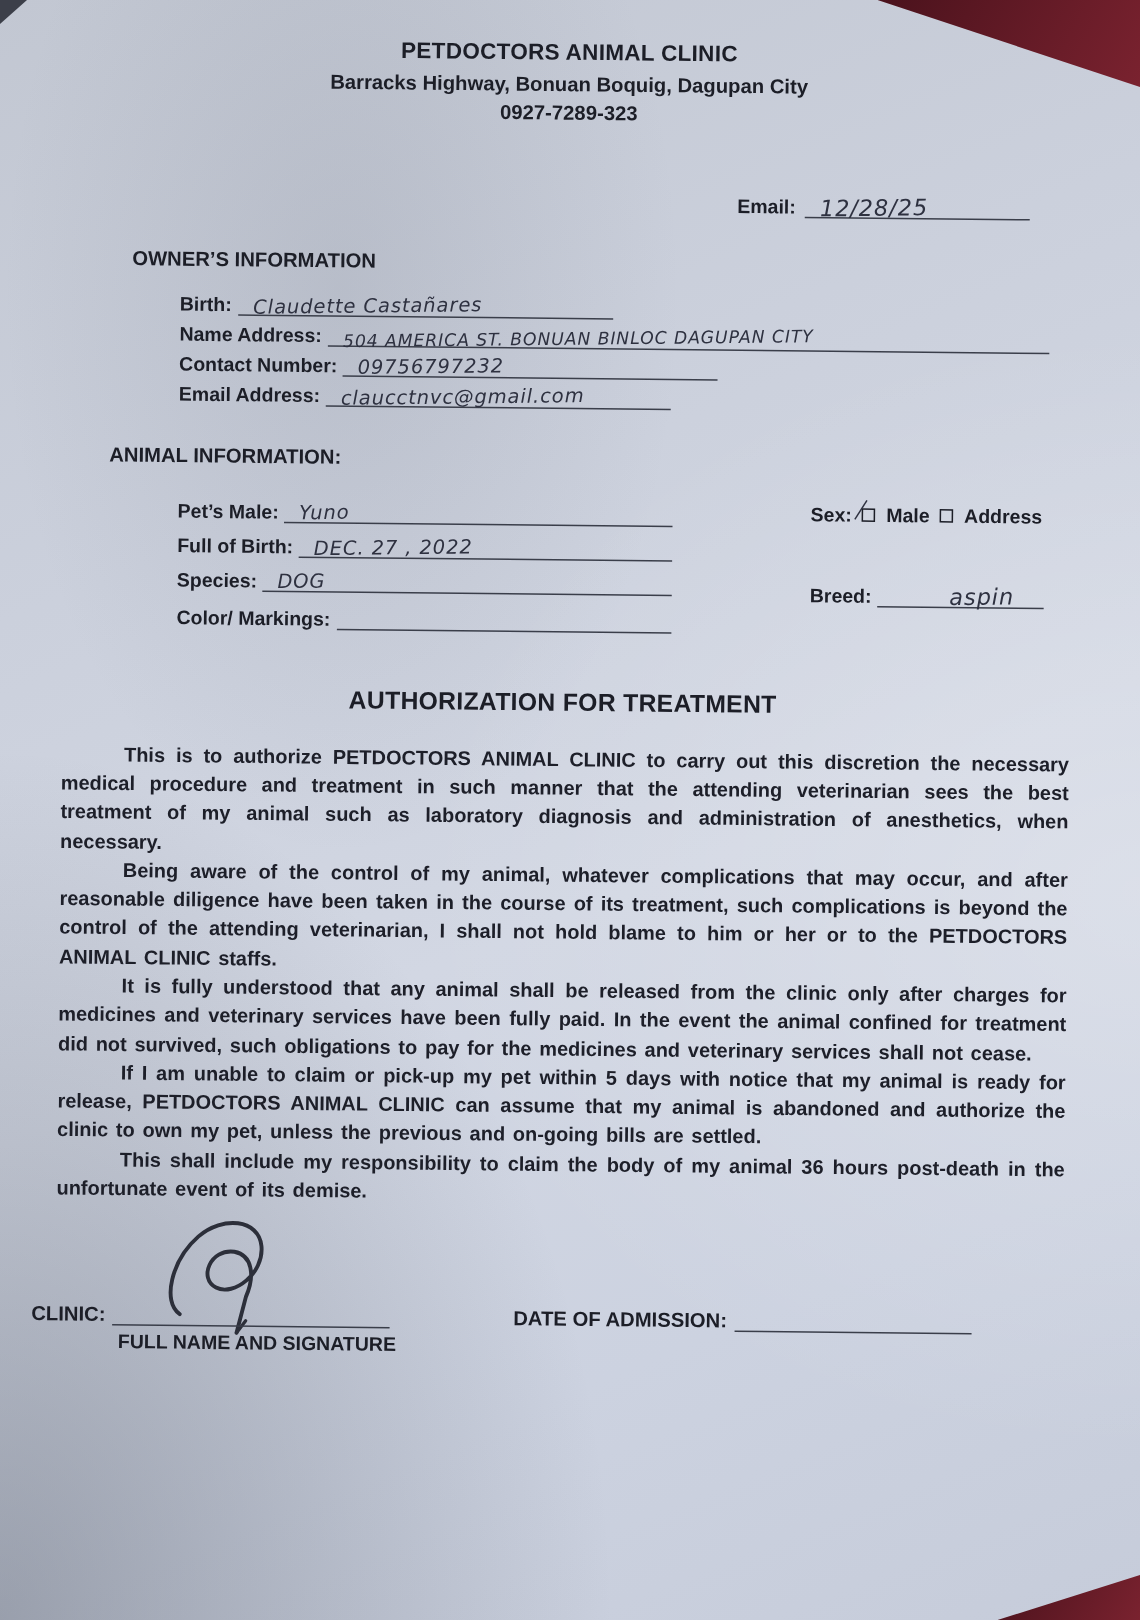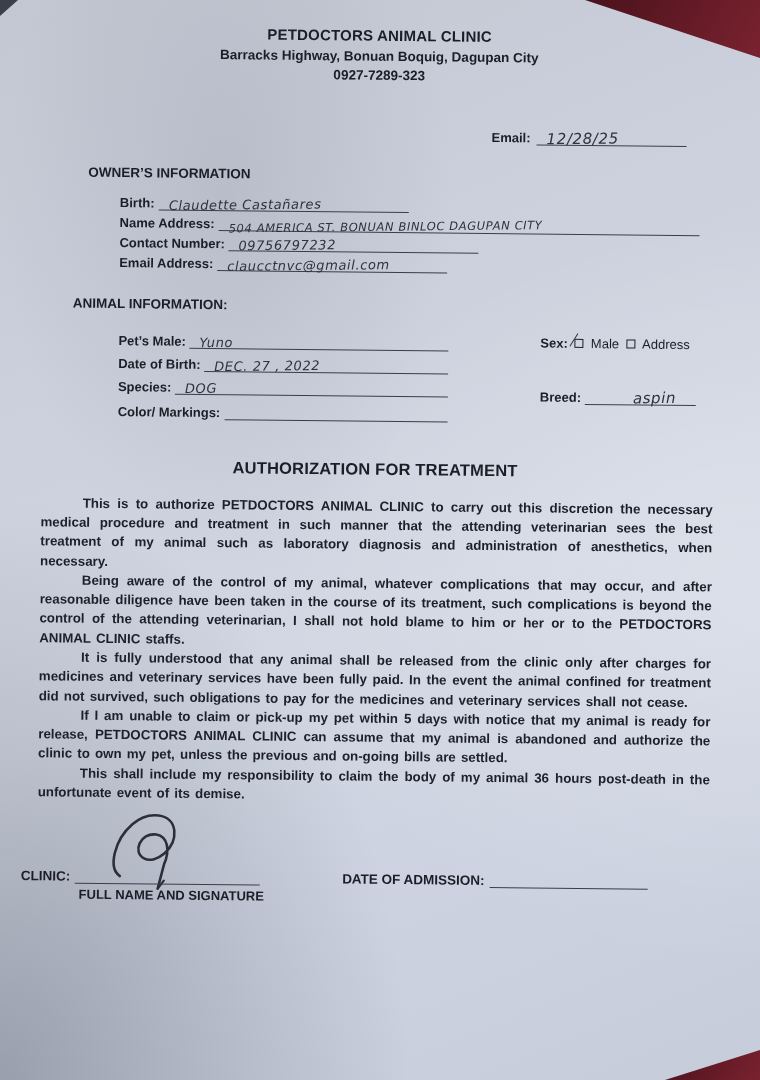--- a/index.html
+++ b/index.html
@@ -74,21 +74,21 @@
   .a-row { display: flex; align-items: flex-end; gap: 4px; margin-bottom: 4px; height: 19px; }
   .a-row .line { flex: 1; }
   .sex-row { display: flex; align-items: center; gap: 7px; height: 19px; margin-bottom: 4px; }
   .checkbox {
     width: 9px; height: 9px; border: 1.4px solid #1c1e27; display: inline-block; position: relative;
   }
   .checkbox.checked::after {
     content: ""; position: absolute; left: -3px; top: -4px; width: 13px; height: 15px;
     border-left: 1.6px solid #2e3140; transform: rotate(32deg);
   }
-  .opt-label { font-weight: normal; font-size: 13px; }
+  .opt-label { font-weight: bold; font-size: 13px; }
   .breed-row { display: flex; align-items: flex-end; gap: 4px; height: 19px; }
 
   .auth-title { text-align: center; font-weight: bold; font-size: 16.5px; margin: 34px 0 18px 0; letter-spacing: 0.2px; }
   .paras { margin: 0 42px 0 46px; }
   .paras p {
     font-size: 13.3px; font-weight: 600; line-height: 1.45;
     text-align: justify; text-indent: 42px; word-spacing: 1.5px;
     color: #1d1f29;
   }
 
@@ -154,21 +154,21 @@
     </div>
     <div class="sex-row" style="padding-left:92px;">
       <span class="label">Sex:</span>
       <span class="checkbox checked"></span>
       <span class="opt-label">Male</span>
       <span class="checkbox"></span>
       <span class="opt-label">Address</span>
     </div>
 
     <div class="a-row">
-      <span class="label">Date of Birth:</span>
+      <span class="label">Full of Birth:</span>
       <span class="line"><span class="hand">DEC. 27 , 2022</span></span>
     </div>
     <div></div>
 
     <div class="a-row">
       <span class="label">Species:</span>
       <span class="line"><span class="hand">DOG</span></span>
     </div>
     <div class="breed-row" style="padding-left:92px; margin-top:6px;">
       <span class="label">Breed:</span>

